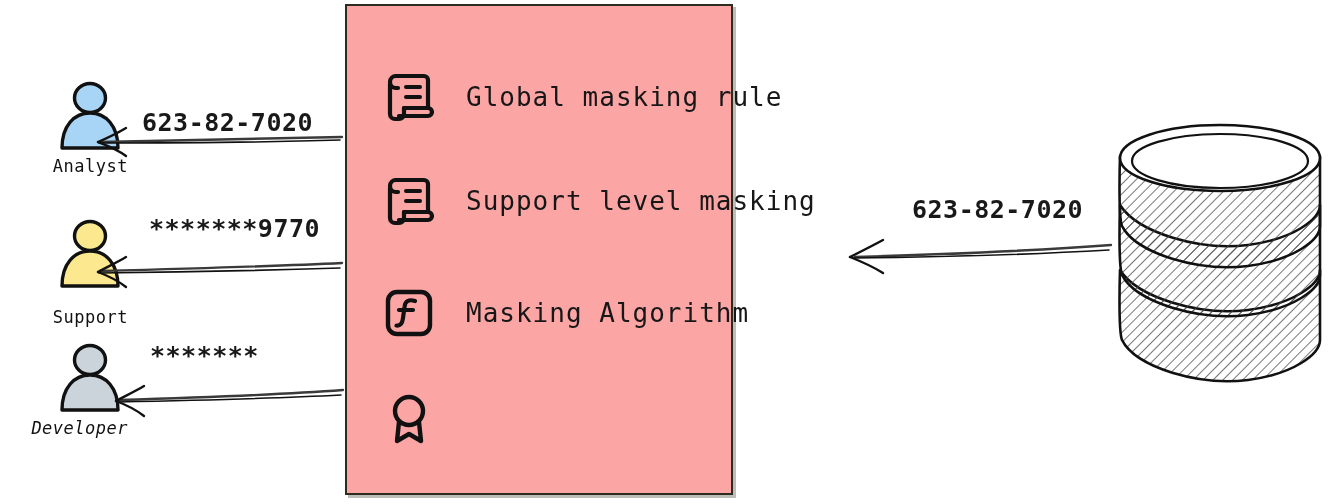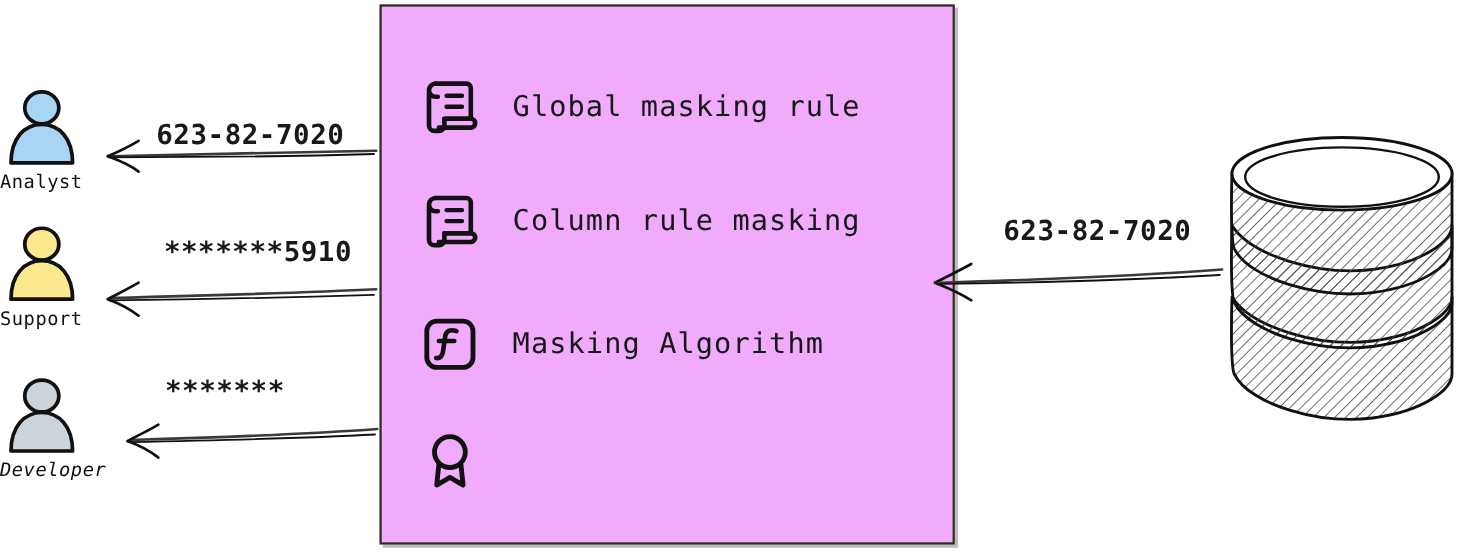--- a/index.html
+++ b/index.html
@@ -16,34 +16,34 @@
     color: #1a1a1a;
   }
 
   
   .actor {
     position: absolute;
     left: 0;
     width: 128px;
     display: flex;
     flex-direction: column;
-    align-items: flex-start;
+    align-items: flex-end;
   }
   .actor-icon { width: 76px; height: 76px; display: block; }
   .actor-label {
     margin-top: 2px;
     font-size: 17px;
     letter-spacing: 0.5px;
     font-family: "DejaVu Sans Mono", "Liberation Mono", monospace;
     color: #111111;
     white-space: nowrap;
   }
 
   #actor-analyst   { top: 78px; }
-  #actor-support   { top: 202px; }
+  #actor-support   { top: 216px; gap: 13px; }
   #actor-developer { top: 340px; font-style: italic; }
 
   
   .flow {
     position: absolute;
     height: 60px;
   }
   .flow svg { display: block; overflow: visible; }
   .flow-label {
     position: absolute;
@@ -53,23 +53,23 @@
     white-space: nowrap;
     color: #191919;
     font-family: "DejaVu Sans Mono", "Liberation Mono", monospace;
   }
 
   
   #masking-panel {
     position: absolute;
     left: 345px;
     top: 4px;
-    width: 523px;
+    width: 388px;
     height: 491px;
-    background: #f0abfc;
+    background: #fca5a5;
     border: 2px solid #2b2b20;
     box-sizing: border-box;
     box-shadow: 3px 3px 0 rgba(40,38,20,0.30);
   }
   .panel-row {
     position: absolute;
     left: 35px;
     display: flex;
     align-items: center;
     height: 62px;
@@ -169,21 +169,21 @@
 <span class="flow-label" style="left:142px; top:108px;">623-82-7020</span>
 
 <div class="flow" id="flow-support" style="left:92px; top:248px; width:252px;">
   <svg width="252" height="44" viewBox="0 0 252 44">
     <path d="M250 15 C190 18 120 20 8 23" fill="none" stroke="#3a3a3a" stroke-width="2.4" stroke-linecap="round"></path>
     <path d="M248 20 C185 22 110 24 7 25" fill="none" stroke="#111" stroke-width="1.6" stroke-linecap="round"></path>
     <path d="M34 9 C24 15 13 20 6 24" fill="none" stroke="#111" stroke-width="2.4" stroke-linecap="round"></path>
     <path d="M6 24 C14 27 25 32 34 39" fill="none" stroke="#111" stroke-width="2.4" stroke-linecap="round"></path>
   </svg>
 </div>
-<span class="flow-label" style="left:149px; top:214px;">*******5910</span>
+<span class="flow-label" style="left:149px; top:214px;">*******9770</span>
 
 <div class="flow" id="flow-developer" style="left:110px; top:376px; width:235px;">
   <svg width="235" height="44" viewBox="0 0 235 44">
     <path d="M233 14 C180 18 110 21 8 24" fill="none" stroke="#3a3a3a" stroke-width="2.4" stroke-linecap="round"></path>
     <path d="M231 19 C175 22 105 24 7 26" fill="none" stroke="#111" stroke-width="1.6" stroke-linecap="round"></path>
     <path d="M34 10 C24 16 13 21 6 25" fill="none" stroke="#111" stroke-width="2.4" stroke-linecap="round"></path>
     <path d="M6 25 C14 28 25 33 34 40" fill="none" stroke="#111" stroke-width="2.4" stroke-linecap="round"></path>
   </svg>
 </div>
 <span class="flow-label" style="left:150px; top:341px;">*******</span>
@@ -206,21 +206,21 @@
   <div class="panel-row" id="panel-row-1">
     <span class="panel-row-icon">
       <svg viewBox="0 0 54 54" width="54" height="54">
         <path d="M14 6 H42 a4 4 0 0 1 4 4 v28 H22 v6 a5 5 0 0 1 -5 5 H13 a5 5 0 0 1 -5 -5 V14" fill="none" stroke="#111" stroke-width="4.2" stroke-linejoin="round" stroke-linecap="round"></path>
         <path d="M14 6 a6 6 0 0 0 -6 6 a6 6 0 0 0 6 6 h2" fill="none" stroke="#111" stroke-width="4.2" stroke-linejoin="round" stroke-linecap="round"></path>
         <path d="M22 38 H46 a4 4 0 0 1 0 8 H17" fill="none" stroke="#111" stroke-width="4.2" stroke-linejoin="round" stroke-linecap="round"></path>
         <line x1="24" y1="17" x2="38" y2="17" stroke="#111" stroke-width="4" stroke-linecap="round"></line>
         <line x1="24" y1="27" x2="38" y2="27" stroke="#111" stroke-width="4" stroke-linecap="round"></line>
       </svg>
     </span>
-    <span class="panel-row-label">Column rule masking</span>
+    <span class="panel-row-label">Support level masking</span>
   </div>
 
   <div class="panel-row" id="panel-row-2">
     <span class="panel-row-icon">
       <svg viewBox="0 0 54 54" width="54" height="54">
         <rect x="6" y="6" width="42" height="42" rx="9" ry="9" fill="none" stroke="#111" stroke-width="4.4"></rect>
         <path d="M33 15 C27 13 23 15 22.5 21 L21 32 C20.3 38 18 40 14.5 39.5" fill="none" stroke="#111" stroke-width="4.2" stroke-linecap="round"></path>
         <line x1="17" y1="24" x2="31" y2="24" stroke="#111" stroke-width="4.2" stroke-linecap="round"></line>
       </svg>
     </span>

